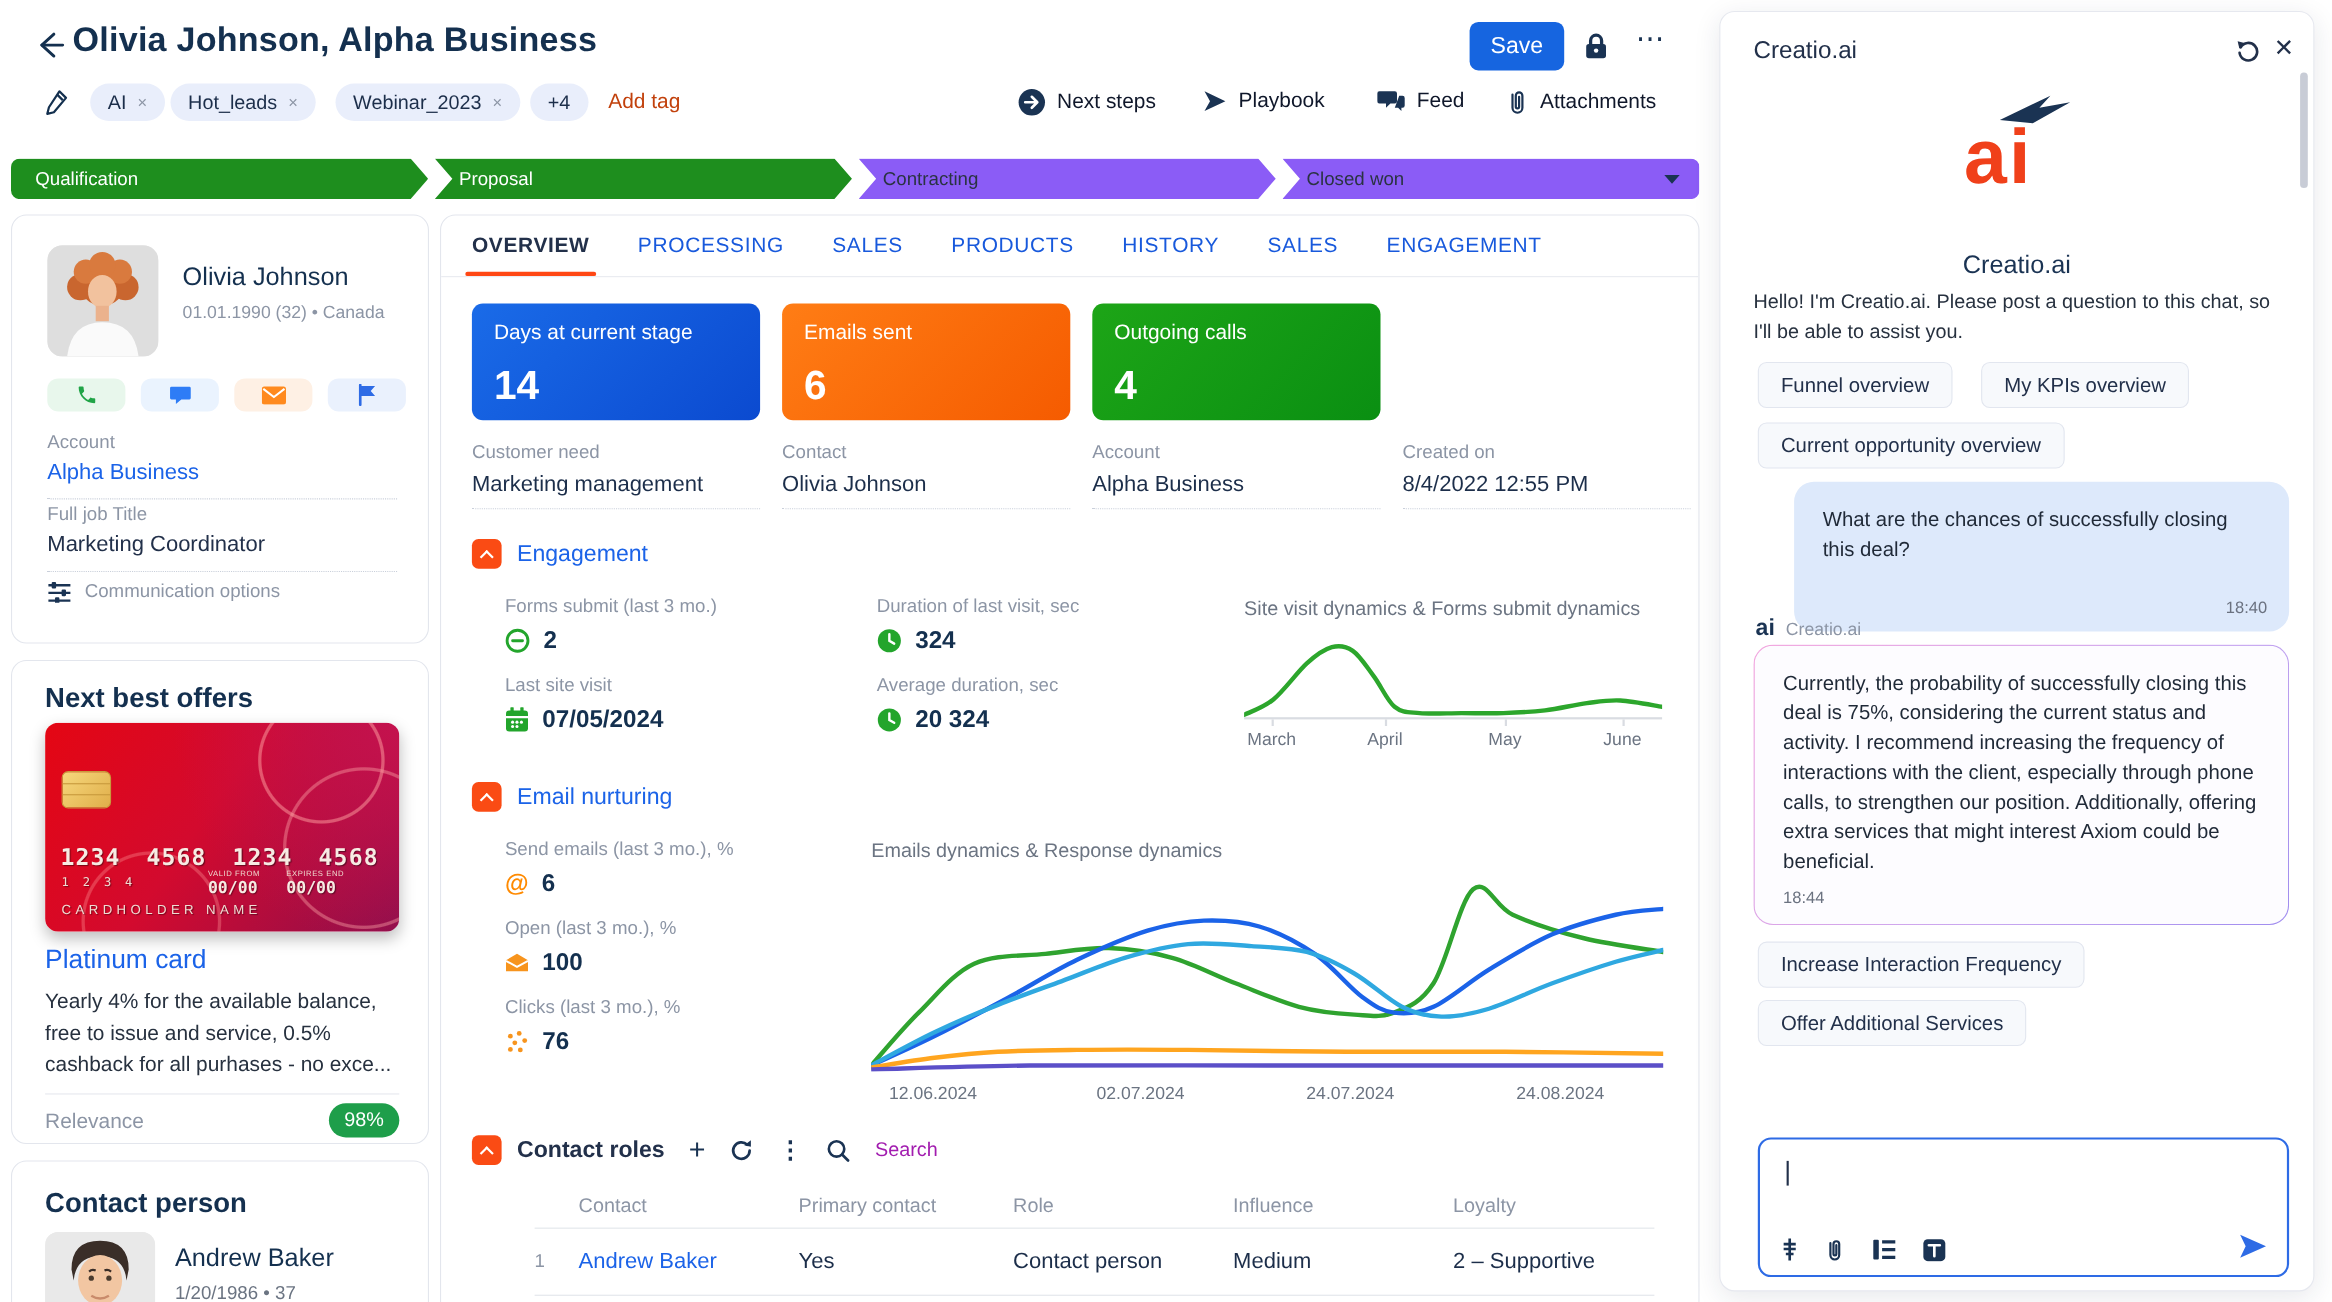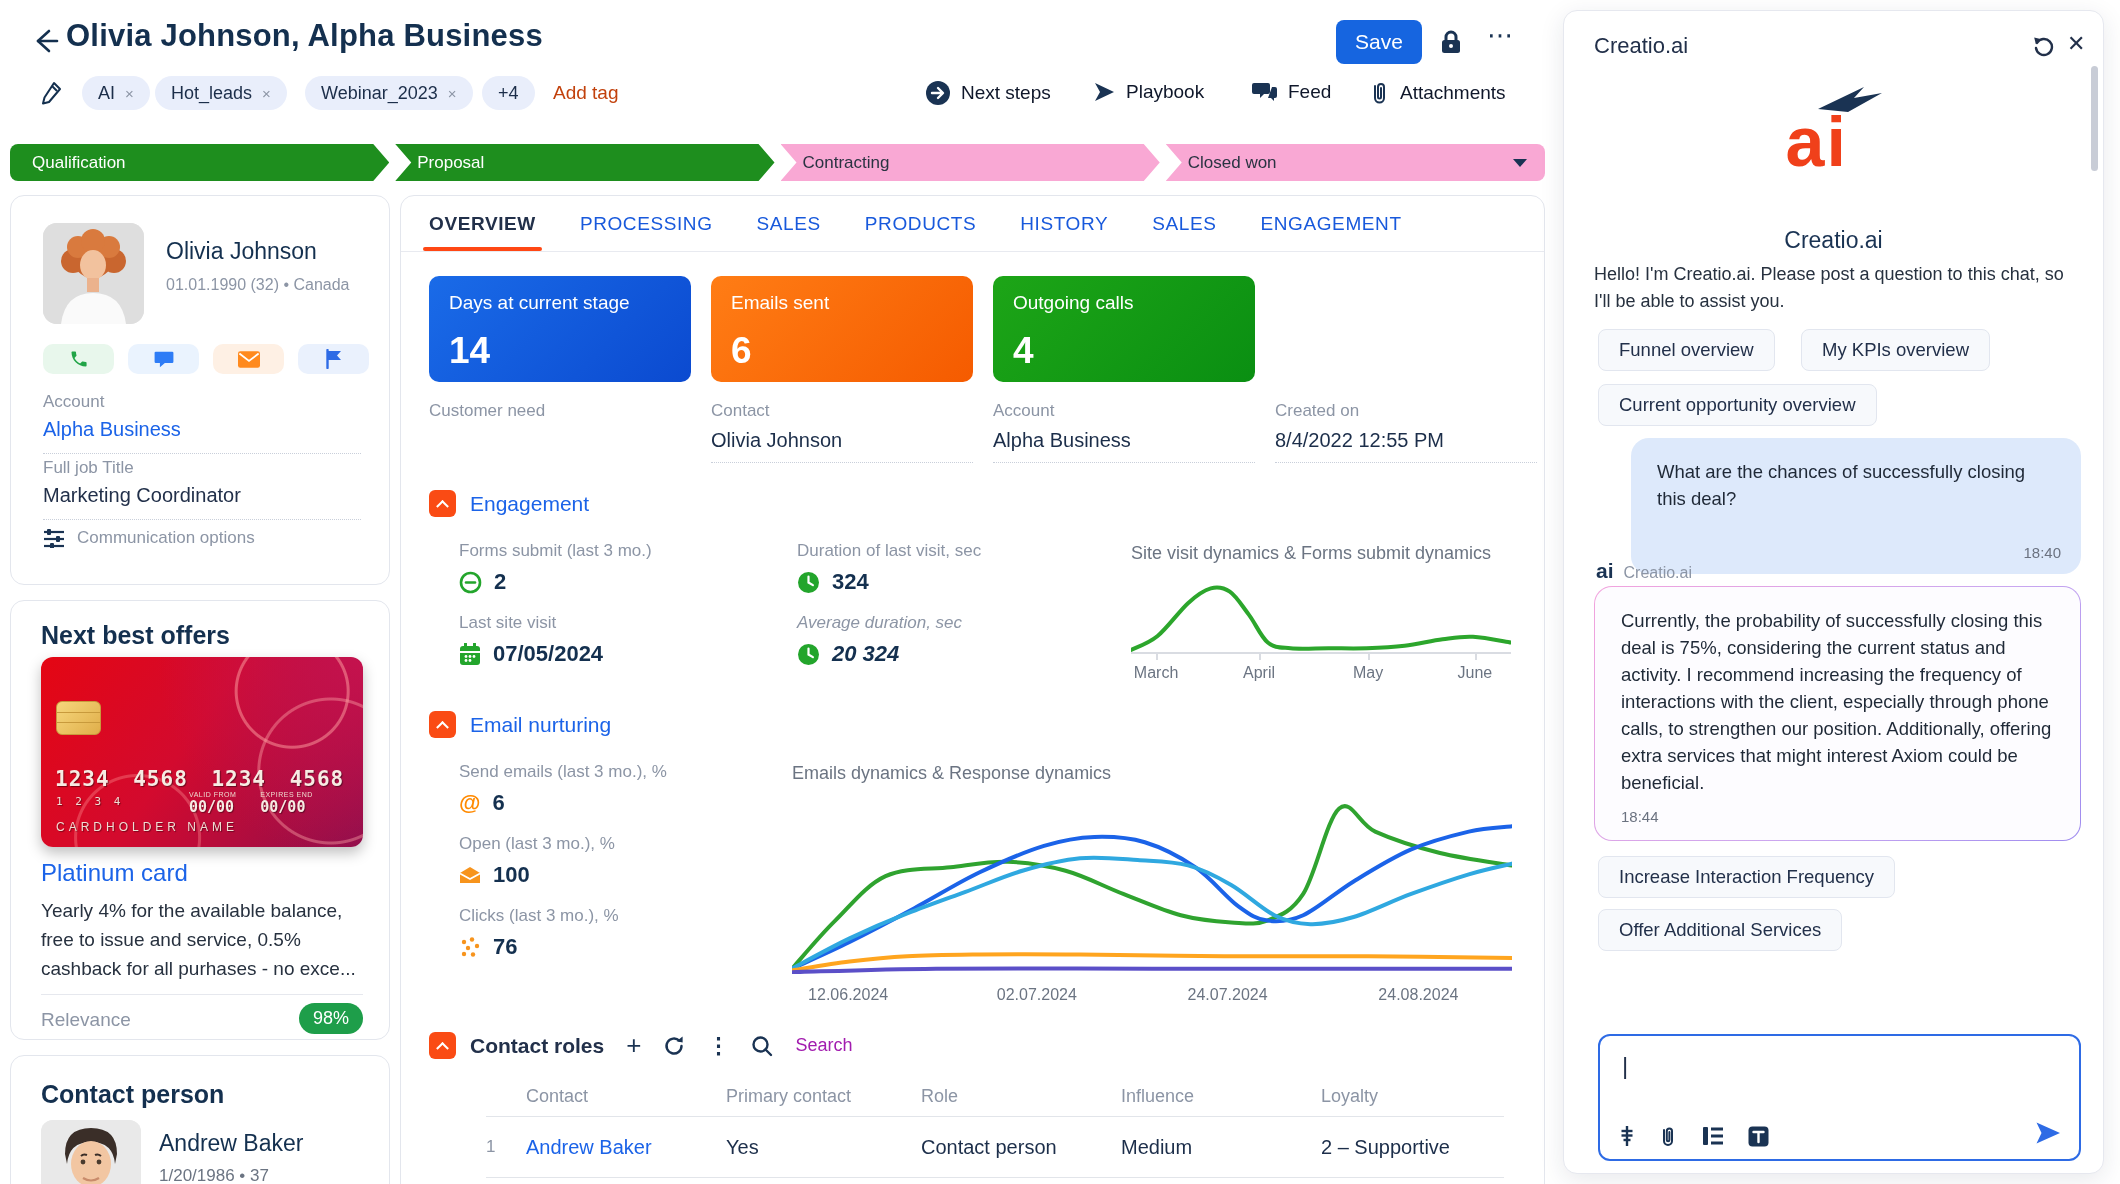--- a/index.html
+++ b/index.html
@@ -27,21 +27,21 @@
   .add-tag { position:absolute; top:10px; font-size:19px; color:#c2410c; cursor:pointer;text-align:center; }
   .quick-action { position:absolute; top:8px; display:flex; align-items:center; gap:10px; font-size:19px; color:#0f172a; cursor:pointer; }
 
   
   .funnel { position:absolute; left:10px; top:144px; width:1535px; height:37px; display:flex; gap:6px; }
   .stage { flex:1; display:flex; align-items:center; padding-left:22px; font-size:17px; position:relative; cursor:pointer;
     clip-path:polygon(0 0, calc(100% - 16px) 0, 100% 50%, calc(100% - 16px) 100%, 0 100%, 16px 50%); }
   .stage.first { clip-path:polygon(0 0, calc(100% - 16px) 0, 100% 50%, calc(100% - 16px) 100%, 0 100%); border-radius:8px 0 0 8px; }
   .stage.last  { clip-path:polygon(0 0, 100% 0, 100% 100%, 0 100%, 16px 50%); border-radius:0 8px 8px 0; }
   .stage.done { background:#1E8E1E; color:#fff; }
-  .stage.todo { background:#f9a8d4; color:#2A3342; }
+  .stage.todo { background:#8b5cf6; color:#2A3342; }
   .stage-caret { position:absolute; right:18px; top:15px; width:0; height:0; border-left:7px solid transparent;
     border-right:7px solid transparent; border-top:8px solid #1A3353; }
 
   
   .card { position:absolute; background:#fff; border:1px solid #E3E6ED; border-radius:14px; }
   .profile-card { left:10px; top:195px; width:380px; height:390px; }
   .avatar { position:absolute; left:32px; top:27px; width:101px; height:101px; border-radius:14px; overflow:hidden; background:#E3E3E3; }
   .p-name { position:absolute; left:155px; top:42px; font-size:23px; font-weight:500; color:#14304F; }
   .p-meta { position:absolute; left:155px; top:80px; font-size:16px; color:#8C95A5; }
   .act-btn { position:absolute; top:148px; width:71px; height:30px; border-radius:10px; display:flex; align-items:center;
@@ -376,20 +376,24 @@
       </div>
       <div class="metric green">
         <div class="metric-label">Outgoing calls</div>
           <div class="metric-value">4</div>
       </div>
     </div>
 
     <div class="fields">
       <div class="field">
         <div class="fld-label">Customer need</div>
+        <div class="val-row dotted">
+          <span class="fv">Marketing management</span>
+          <span class="caret-down"></span>
+        </div>
       </div>
       <div class="field">
         <div class="fld-label">Contact</div>
         <div class="val-row dotted">
             <span class="fv link">Olivia Johnson</span>
           </div>
       </div>
       <div class="field">
         <div class="fld-label">Account</div>
         <div class="val-row dotted">
@@ -440,21 +444,21 @@
             <line x1="15.5" y1="0.8" x2="15.5" y2="5.5" stroke="#23A52C" stroke-width="3" stroke-linecap="round"></line>
             <circle cx="7" cy="13.5" r="1.4" fill="#fff"></circle>
             <circle cx="11" cy="13.5" r="1.4" fill="#fff"></circle>
             <circle cx="15" cy="13.5" r="1.4" fill="#fff"></circle>
             <circle cx="7" cy="17.5" r="1.4" fill="#fff"></circle>
             <circle cx="11" cy="17.5" r="1.4" fill="#fff"></circle>
           </svg>
         <span class="stat-value">07/05/2024</span>
       </div>
     </div>
-    <div style="position:absolute; left:396px; top:417px;font-style:italic;">
+    <div style="position:absolute; left:396px; top:417px;">
       <div class="stat-label">Average duration, sec</div>
       <div class="stat-val-row">
         <svg width="23" height="23" viewBox="0 0 23 23">
             <circle cx="11.5" cy="11.5" r="10.5" fill="#23A52C"></circle>
             <path d="M11.5 5.5 v6 l4.4 2.6" stroke="#fff" stroke-width="2.2" fill="none" stroke-linecap="round"></path>
           </svg>
         <span class="stat-value">20 324</span>
       </div>
     </div>
     <div style="position:absolute; left:730px; top:347px; width:385px;">

